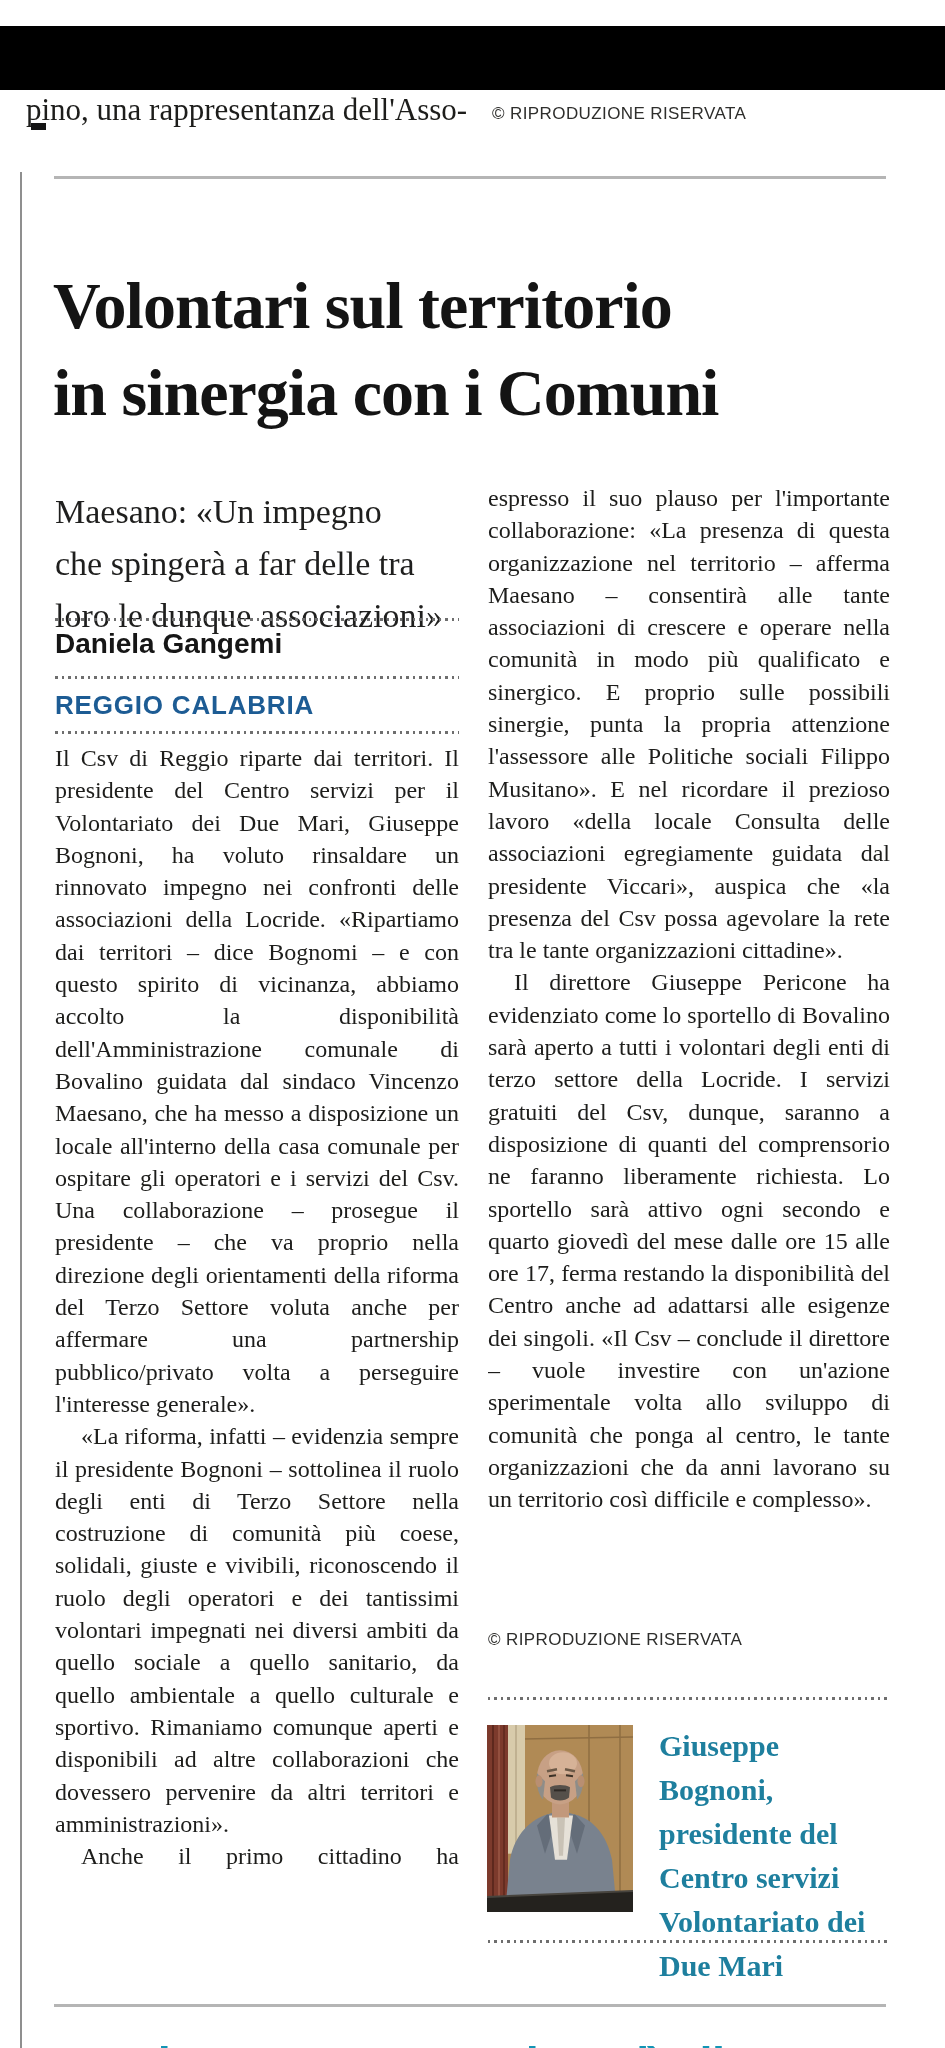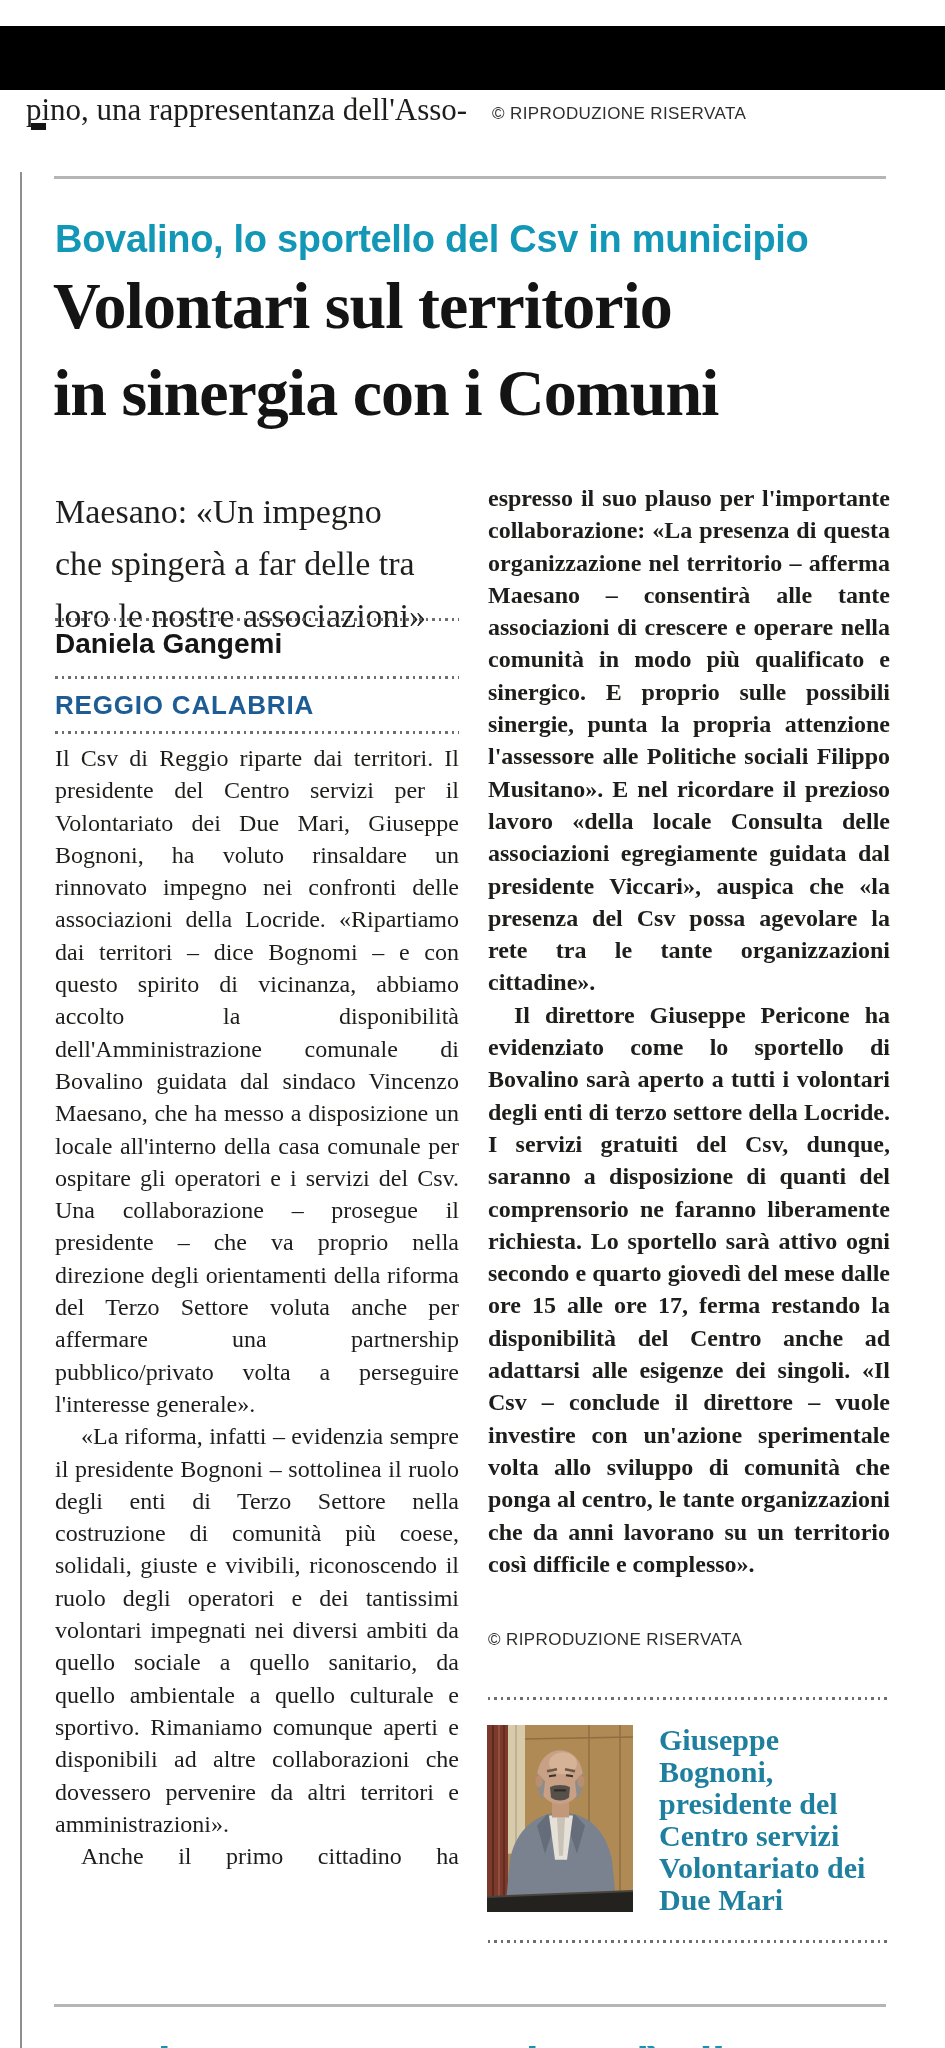--- a/index.html
+++ b/index.html
@@ -38,57 +38,56 @@
   .byline{position:absolute;left:55px;top:602px;font-family:"Liberation Sans",sans-serif;
     font-weight:700;font-size:28px;color:#161616;}
   .dateline{position:absolute;left:55px;top:664px;font-family:"Liberation Sans",sans-serif;
     font-weight:700;font-size:26px;color:#1d5c94;letter-spacing:.8px;text-align:right;}
 
   .bodycol{position:absolute;font-size:24px;line-height:32.3px;color:#1d1d1b;text-align:justify;
     hyphens:auto;-webkit-hyphens:auto;overflow:hidden;}
   .bodycol p{margin:0;}
   .bodycol p.indent{text-indent:26px;}
   .col-left{left:55px;top:716px;width:404px;height:1222px;}
-  .col-right{left:488px;top:456px;width:402px;height:1146px;font-weight:bold;}
+  .col-right{left:488px;top:456px;width:402px;height:1146px;}
   .last-line-spread{text-align-last:justify;}
 
   .body-copyright{position:absolute;left:488px;top:1604px;font-family:"Liberation Sans",sans-serif;
     font-size:17px;color:#2e2e2c;letter-spacing:.4px;}
 
   .photo{position:absolute;left:487px;top:1699px;width:146px;height:187px;}
   .caption{position:absolute;left:659px;top:1698px;width:234px;font-family:"Liberation Serif",serif;
-    font-weight:700;font-size:30px;line-height:32px;color:#1e7f9e;}
+    font-weight:700;font-size:30px;line-height:44px;color:#1e7f9e;}
 
   .next-headline{position:absolute;left:58px;top:2010px;font-family:"Liberation Sans",sans-serif;
     font-weight:700;font-size:47px;color:#1295b5;letter-spacing:-0.5px;white-space:nowrap;}
 </style>
 </head>
 <body>
 
 <div class="page">
 
   <div class="top-crop-bar"></div>
   <div class="fragment-text">pino, una rappresentanza dell'Asso-</div>
   <div class="top-copyright">© RIPRODUZIONE RISERVATA</div>
   <div class="crop-artifact"></div>
 
   <div class="v-rule"></div>
   <div class="h-rule top"></div>
 
-  <div class="kicker">Bovalino, lo sportello del Csv in municipio</div>
 
   <div class="headline">
     <div>Volontari sul territorio</div>
     <div>in sinergia con i Comuni</div>
   </div>
 
   <div class="standfirst">
     <div>Maesano: «Un impegno</div>
     <div>che spingerà a far delle tra</div>
-    <div>loro le nostre associazioni»</div>
+    <div>loro le dunque associazioni»</div>
   </div>
 
   <div class="dotted d1"></div>
   <div class="byline">Daniela Gangemi</div>
   <div class="dotted d2"></div>
   <div class="dateline">REGGIO CALABRIA</div>
   <div class="dotted d3"></div>
 
   <div class="bodycol col-left">
     <p>Il Csv di Reggio riparte dai territori. Il presidente del Centro servizi per il Volontariato dei Due Mari, Giuseppe Bognoni, ha voluto rinsaldare un rinnovato impegno nei confronti delle associazioni della Locride. «Ripartiamo dai territori – dice Bognomi – e con questo spirito di vicinanza, abbiamo accolto la disponibilità dell'Amministrazione comunale di Bovalino guidata dal sindaco Vincenzo Maesano, che ha messo a disposizione un locale all'interno della casa comunale per ospitare gli operatori e i servizi del Csv. Una collaborazione – prosegue il presidente – che va proprio nella direzione degli orientamenti della riforma del Terzo Settore voluta anche per affermare una partnership pubblico/privato volta a perseguire l'interesse generale».</p>

